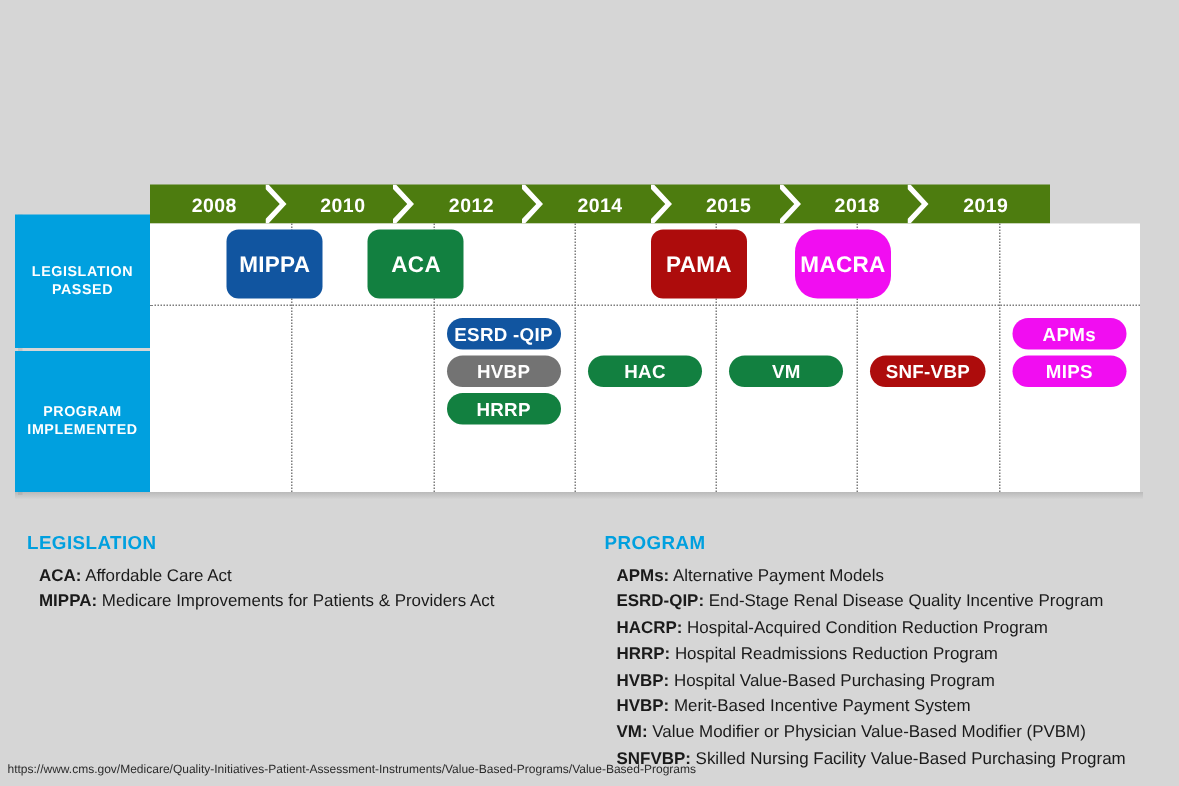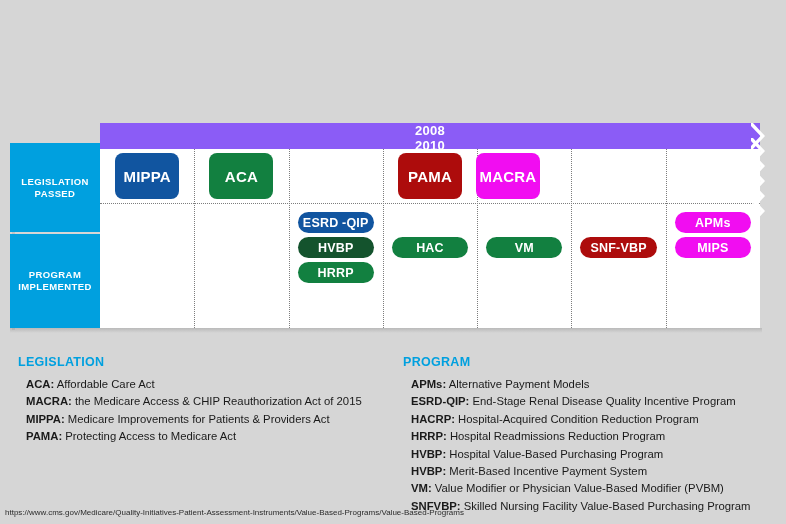--- a/index.html
+++ b/index.html
@@ -78,25 +78,24 @@
     padding: 0 3px;
   }
   .rowlabel.r1 { top: 0px;  height: 89px; }
   .rowlabel.r2 { top: 91px; height: 94px; }
 
   
   .yearstrip {
     position: absolute;
     left: 100px;
     top: 10px;
-    width: 660px;
+    width: 600px;
     height: 26px;
-    background: #8b5cf6;
+    background: #4d7c0f;
     display: flex;
-    flex-direction: column;
   }
   .yearcell {
     flex: 1 1 0;
     position: relative;
     color: #ffffff;
     font-weight: bold;
     font-size: 13px;
     display: flex;
     align-items: center;
     justify-content: center;
@@ -170,20 +169,21 @@
     align-items: center;
     justify-content: center;
     box-sizing: border-box;
     white-space: nowrap;
   }
   .badge.leg {
     height: 46px;
     border-radius: 8px;
     font-size: 15px;
     letter-spacing: 0.2px;
+    margin-left: 36px;
   }
   .badge.prog {
     height: 21px;
     border-radius: 11px;
     font-size: 12.5px;
     letter-spacing: 0.2px;
   }
 
   
   .legend {
@@ -300,27 +300,27 @@
     <div class="badges" id="badgelayer">
         <div class="badge leg" style="background: rgb(17, 85, 160); width: 64px; left: 15.1429px; top: 4px;">
           <span>MIPPA</span>
         </div>
         <div class="badge leg" style="background: rgb(18, 128, 64); width: 64px; left: 109.429px; top: 4px;">
           <span>ACA</span>
         </div>
         <div class="badge leg" style="background: rgb(173, 12, 12); width: 64px; left: 298px; top: 4px;">
           <span>PAMA</span>
         </div>
-        <div class="badge leg" style="background: rgb(241, 13, 241); width: 64px; left: 376px; top: 4px;">
+        <div class="badge leg" style="background: rgb(241, 13, 241); width: 64px; left: 394px; top: 4px; border-radius: 15px;">
           <span>MACRA</span>
         </div>
         <div class="badge prog" style="background: rgb(17, 85, 160); width: 76.2857px; left: 197.571px; top: 63px;">
           <span>ESRD -QIP</span>
         </div>
-        <div class="badge prog" style="background: #14532d; width: 76.2857px; left: 197.571px; top: 88px;">
+        <div class="badge prog" style="background: #737373; width: 76.2857px; left: 197.571px; top: 88px;">
           <span>HVBP</span>
         </div>
         <div class="badge prog" style="background: rgb(18, 128, 64); width: 76.2857px; left: 197.571px; top: 113px;">
           <span>HRRP</span>
         </div>
         <div class="badge prog" style="background: rgb(18, 128, 64); width: 76.2857px; left: 291.857px; top: 88px;">
           <span>HAC</span>
         </div>
         <div class="badge prog" style="background: rgb(18, 128, 64); width: 76.2857px; left: 386.143px; top: 88px;">
           <span>VM</span>
@@ -336,23 +336,21 @@
         </div>
       </div>
 
     <div class="gridbody-shadow"></div>
   </div>
 
   <div class="legend left">
     <div class="legend-title">LEGISLATION</div>
     <ul class="legend-list" id="leg-legislation">
         <li class="legend-item"><span class="abbr">ACA:</span><span> Affordable Care Act</span></li>
-        <li class="legend-item"><span class="abbr">MACRA:</span><span> the Medicare Access &amp; CHIP Reauthorization Act of 2015</span></li>
         <li class="legend-item"><span class="abbr">MIPPA:</span><span> Medicare Improvements for Patients &amp; Providers Act</span></li>
-        <li class="legend-item"><span class="abbr">PAMA:</span><span> Protecting Access to Medicare Act</span></li>
       </ul>
   </div>
 
   <div class="legend right">
     <div class="legend-title">PROGRAM</div>
     <ul class="legend-list" id="leg-program">
         <li class="legend-item"><span class="abbr">APMs:</span><span> Alternative Payment Models</span></li>
         <li class="legend-item"><span class="abbr">ESRD-QIP:</span><span> End-Stage Renal Disease Quality Incentive Program</span></li>
         <li class="legend-item"><span class="abbr">HACRP:</span><span> Hospital-Acquired Condition Reduction Program</span></li>
         <li class="legend-item"><span class="abbr">HRRP:</span><span> Hospital Readmissions Reduction Program</span></li>

